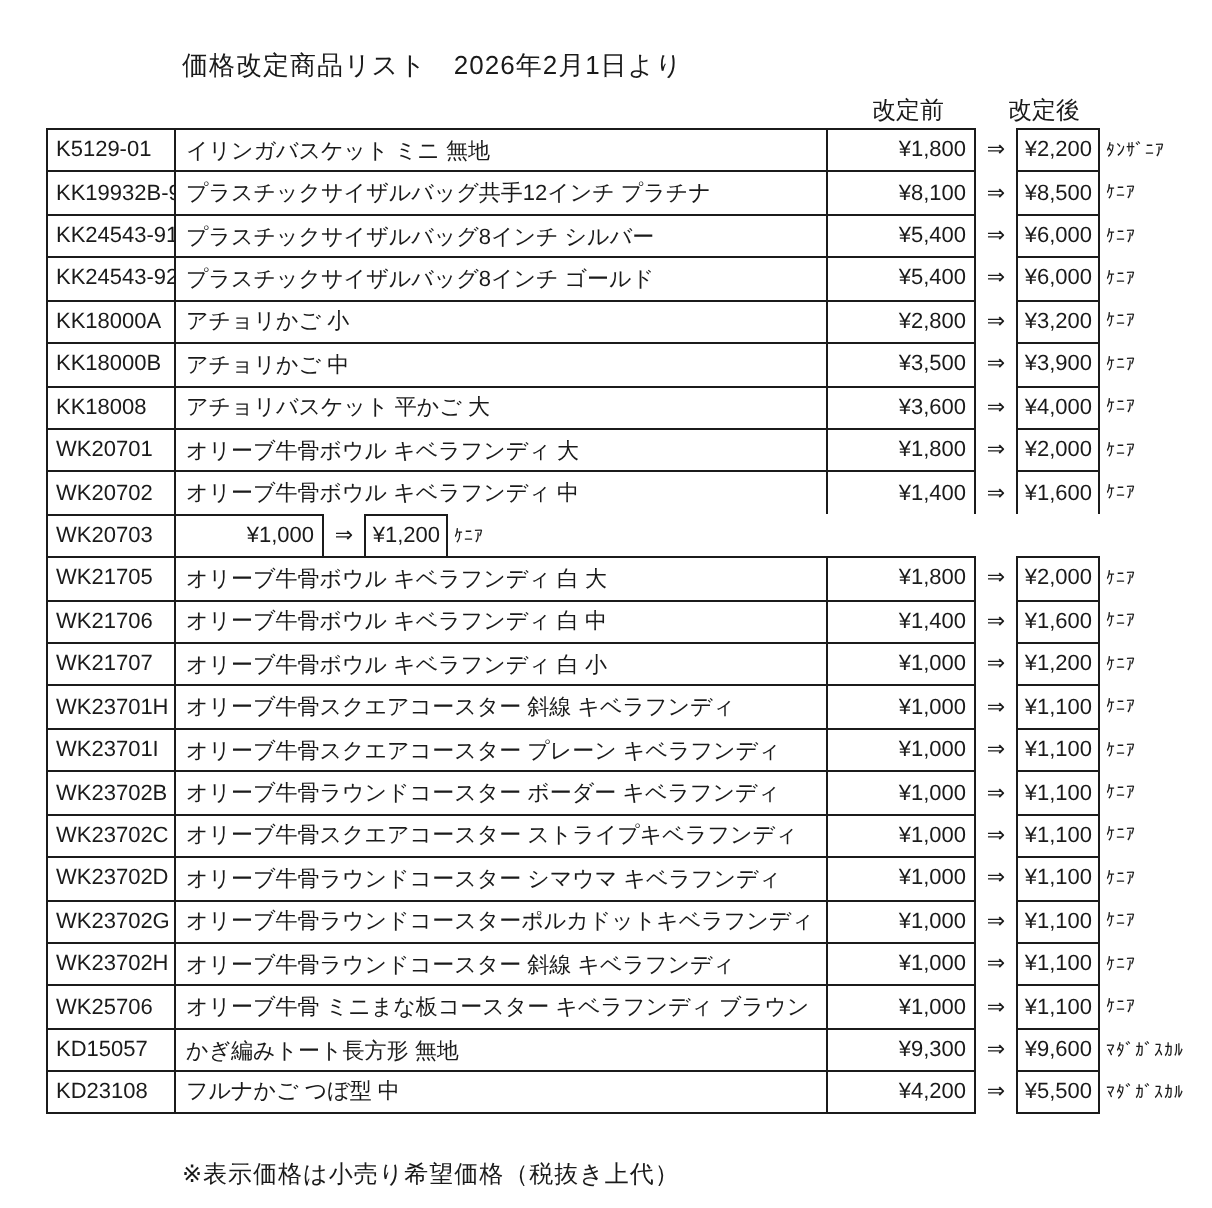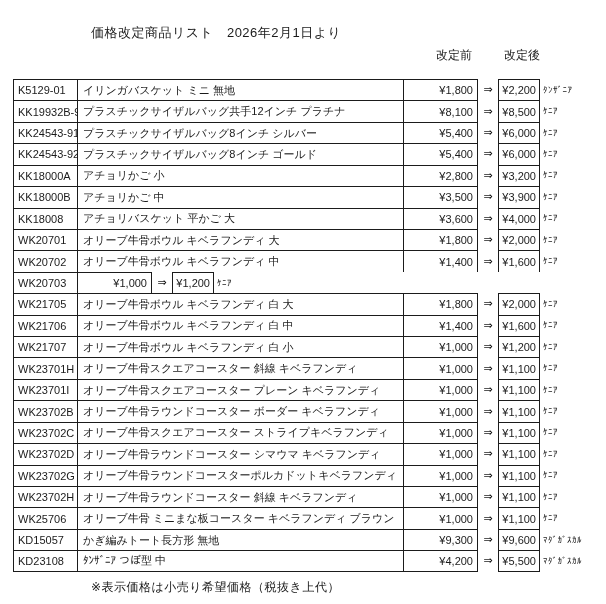--- a/index.html
+++ b/index.html
@@ -11,21 +11,21 @@
     font-family:"Liberation Sans","DejaVu Sans",sans-serif;
     overflow:hidden;
   }
   .title{
     position:absolute;left:91px;top:10px;
     font-size:13px;letter-spacing:0.5px;white-space:nowrap;margin-top:14px;
   }
   .hdr{position:absolute;top:47px;font-size:12px;white-space:nowrap;}
   .hdr-before{left:436px;}
   .hdr-after{left:504px;}
-  .table{position:absolute;left:13px;top:64px;margin-top:15px;}
+  .table{position:absolute;left:23px;top:64px;}
   .row{display:flex;height:21.43px;box-sizing:border-box;}
   .cell{
     box-sizing:border-box;height:100%;
     display:flex;align-items:center;
     border-top:1.5px solid #1b1b1b;border-left:1.5px solid #1b1b1b;
     font-size:11px;white-space:nowrap;overflow:hidden;
   }
   .code{width:64px;padding-left:4px;}
   .name{width:326px;padding-left:5px;}
   .before{width:75px;justify-content:flex-end;padding-right:4px;border-right:1.5px solid #1b1b1b;text-align:center;}
@@ -245,21 +245,21 @@
     <div class="cell code">KD15057</div>
     <div class="cell name">かぎ編みトート長方形 無地</div>
     <div class="cell before">¥9,300</div>
     <div class="arrowbox">⇒</div>
     <div class="cell after">¥9,600</div>
     <div class="country">ﾏﾀﾞｶﾞｽｶﾙ</div>
   </div>
 
   <div class="row">
     <div class="cell code">KD23108</div>
-    <div class="cell name">ﾀﾝｻﾞﾆｱ つぼ型 中</div>
+    <div class="cell name">フルナかご つぼ型 中</div>
     <div class="cell before">¥4,200</div>
     <div class="arrowbox">⇒</div>
     <div class="cell after">¥5,500</div>
     <div class="country">ﾏﾀﾞｶﾞｽｶﾙ</div>
   </div>
 </div>
   <div class="footnote">※表示価格は小売り希望価格（税抜き上代）</div>
 </div>
 
 </body></html>

